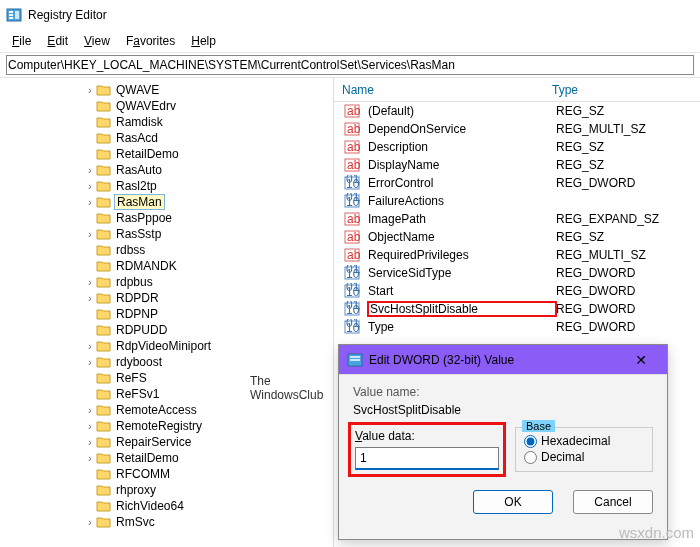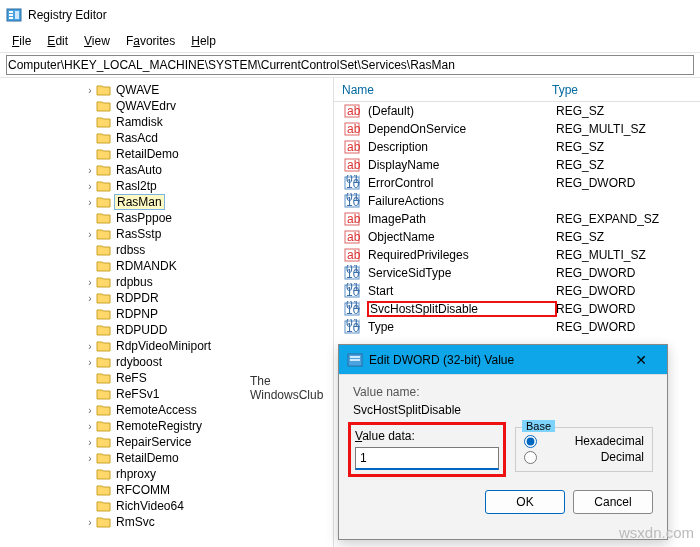--- a/index.html
+++ b/index.html
@@ -33,37 +33,37 @@
 .list-row .ricon { width: 24px; height: 16px; display: inline-flex; align-items: flex-start; justify-content: center; margin-right: 4px; }
 .list-row .rname { width: 188px; }
 .list-row .rtype { flex: 1; }
 .list-row.highlighted .rname { outline: 2px solid #e11; outline-offset: -1px; padding: 0 2px; }
 .rname, .rtype { white-space: nowrap; overflow: hidden; text-overflow: clip; }
 
 .watermark { position: absolute; right: 6px; bottom: 6px; font-size: 15px; color: #bbb; }
 .annotation { position: absolute; left: 250px; top: 374px; font-size: 14px; color: #333; line-height: 1.2; text-align: left; }
 
 .dialog { position: absolute; left: 338px; top: 344px; width: 330px; height: 196px; background: #f3f3f3; border: 1px solid #888; box-shadow: 0 4px 12px rgba(0,0,0,0.2); }
-.dialog-title { height: 30px; display: flex; align-items: center; padding: 0 8px; background: #0ea5e9; border-bottom: 1px solid #ddd; }
+.dialog-title { height: 30px; display: flex; align-items: center; padding: 0 8px; background: #8b5cf6; border-bottom: 1px solid #ddd; }
 .dialog-title .icon { margin-right: 6px; }
 .dialog-title .t { flex: 1; font-size: 12px; }
 .dialog-title .close { width: 36px; text-align: center; font-size: 14px; }
 .dialog-body { padding: 10px 14px; }
 .vn-label { color: #555; margin-bottom: 4px; }
 .vn-value { margin-bottom: 10px; }
 .row2 { display: flex; gap: 14px; }
 .val-group { flex: 0 0 148px; outline: 3px solid #e11; outline-offset: 2px; padding: 2px; }
 .val-group label { display: block; margin-bottom: 4px; }
 .val-group label u { text-decoration: underline; }
 .val-group input { width: 100%; border: 1px solid #7a7a7a; border-bottom: 2px solid #0067c0; padding: 3px 4px; font-size: 12px; }
 .base-group { flex: 1; border: 1px solid #ccc; padding: 6px 8px 4px; position: relative; }
 .base-group .legend { position: absolute; top: -8px; left: 6px; background: #7dd3fc; padding: 0 4px; font-size: 11px; }
-.base-group label { display: flex; align-items: center; gap: 4px; font-size: 12px; margin-bottom: 2px; justify-content: space-between; }
+.base-group label { display: flex; align-items: center; gap: 4px; font-size: 12px; margin-bottom: 2px; }
 .base-group input[type=radio] { accent-color: #0067c0; }
-.dialog-buttons { display: flex; justify-content: flex-end; gap: 8px; padding: 8px 14px; }
+.dialog-buttons { display: flex; justify-content: flex-end; gap: 20px; padding: 8px 14px; }
 .dialog-buttons button { width: 80px; height: 24px; border: 1px solid #888; background: #fdfdfd; border-radius: 3px; cursor: pointer; }
 .dialog-buttons button.primary { border-color: #0067c0; }
 
 svg { display: block; }
 </style>
 </head>
 <body>
 
 <div class="titlebar">
   <span class="icon">
@@ -308,30 +308,30 @@
         </span>
         <span class="lbl">RetailDemo</span>
       </div>
       <div class="tree-row">
         <span class="chev"> </span>
         <span class="fld">
           <svg width="16" height="14">
             <path d="M1 3 h5 l1 1 h7 v8 h-13 z" fill="#ffd76b" stroke="#c9a227"></path>
           </svg>
         </span>
+        <span class="lbl">RFCOMM</span>
+      </div>
+      <div class="tree-row">
+        <span class="chev"> </span>
+        <span class="fld">
+          <svg width="16" height="14">
+            <path d="M1 3 h5 l1 1 h7 v8 h-13 z" fill="#ffd76b" stroke="#c9a227"></path>
+          </svg>
+        </span>
         <span class="lbl">rhproxy</span>
-      </div>
-      <div class="tree-row">
-        <span class="chev"> </span>
-        <span class="fld">
-          <svg width="16" height="14">
-            <path d="M1 3 h5 l1 1 h7 v8 h-13 z" fill="#ffd76b" stroke="#c9a227"></path>
-          </svg>
-        </span>
-        <span class="lbl">RFCOMM</span>
       </div>
       <div class="tree-row">
         <span class="chev"> </span>
         <span class="fld">
           <svg width="16" height="14">
             <path d="M1 3 h5 l1 1 h7 v8 h-13 z" fill="#ffd76b" stroke="#c9a227"></path>
           </svg>
         </span>
         <span class="lbl">RichVideo64</span>
       </div>

